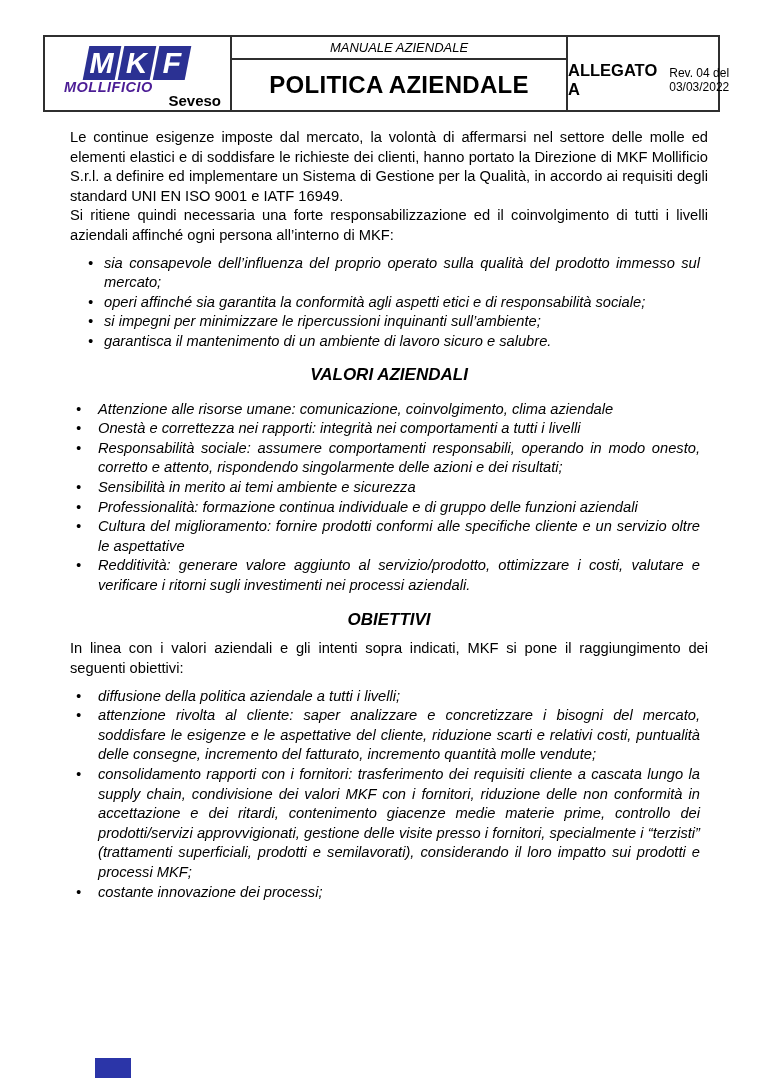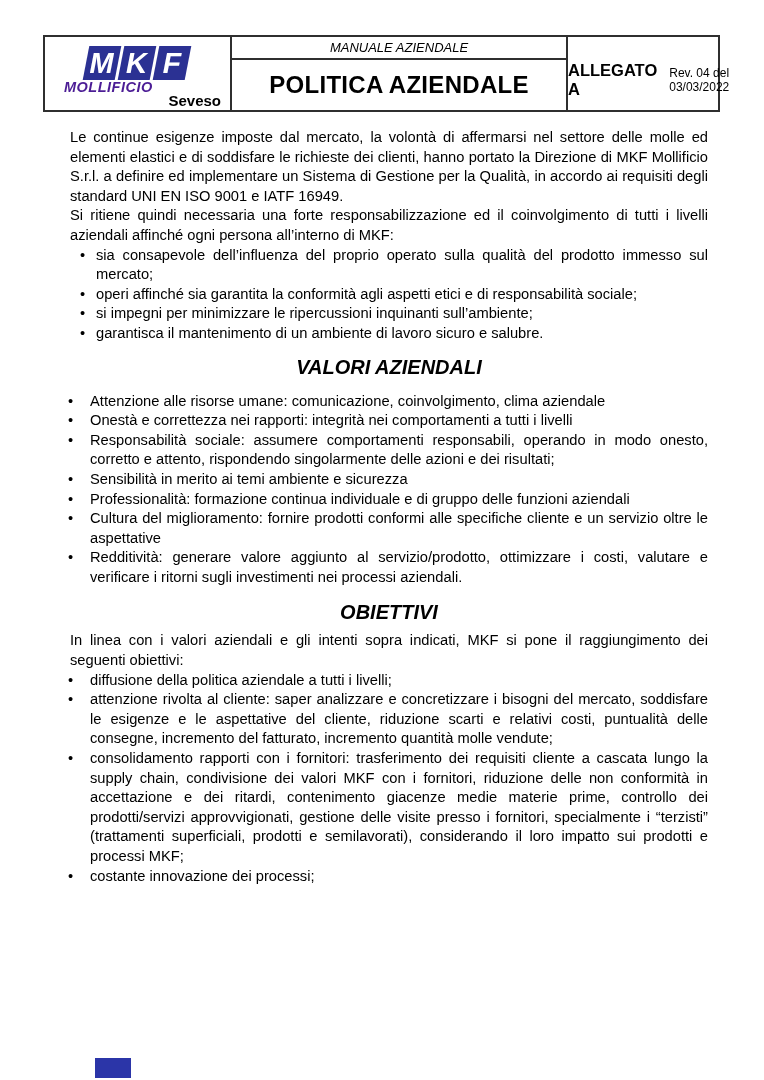--- a/index.html
+++ b/index.html
@@ -28,24 +28,24 @@
   .mkf-block{width:32px;height:34px;background:#2b3193;color:#fff;font-weight:bold;font-size:29px;
     display:flex;align-items:center;justify-content:center;}
   .mollificio{position:absolute;left:19px;top:42px;color:#4c1d95;font-style:italic;font-weight:800;
     font-size:14.5px;letter-spacing:.5px;}
   .seveso{position:absolute;right:9px;top:55px;font-weight:bold;font-size:15px;}
   
   .content{position:absolute;left:70px;top:128px;width:638px;
     font-size:14.7px;line-height:19.6px;text-align:justify;}
   .content p{margin:0;}
   .gap-top{margin-top:14px;}
-  .section-title{text-align:center;font-weight:bold;font-style:italic;font-size:20px;
+  .section-title{text-align:center;font-weight:bold;font-style:italic;font-size:17px;
     margin:12px 0 14px 0;line-height:22px;}
   .section-title.t2{margin:14px 0 8px 0;}
-  ul{list-style:none;margin:0;padding:0;}
+  ul{list-style:none;margin:8px;padding:0;font-style:italic;}
   ul li{position:relative;text-align:justify;}
   ul.l1 li{padding-left:26px;}
   ul.l1 li::before{content:"\2022";position:absolute;left:10px;}
   ul.l2 li{padding-left:20px;}
   ul.l2 li::before{content:"\2022";position:absolute;left:-2px;}
   
   .corner-mark{position:absolute;left:95px;top:1058px;width:36px;height:20px;background:#2b35a8;}
 </style>
 </head>
 <body>

